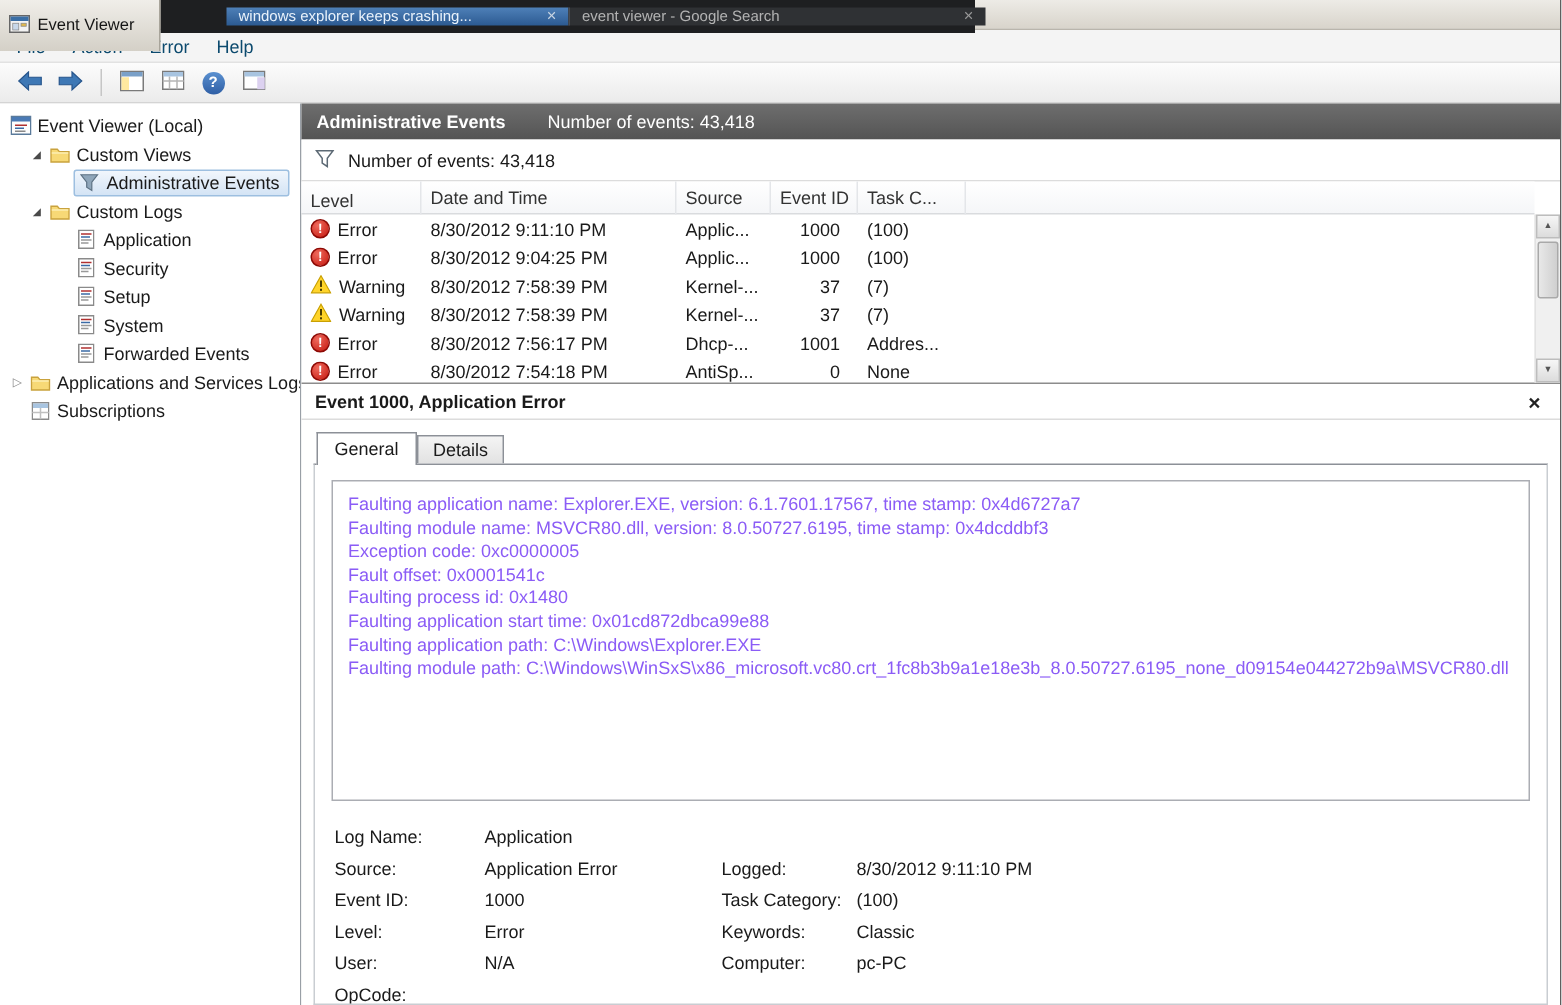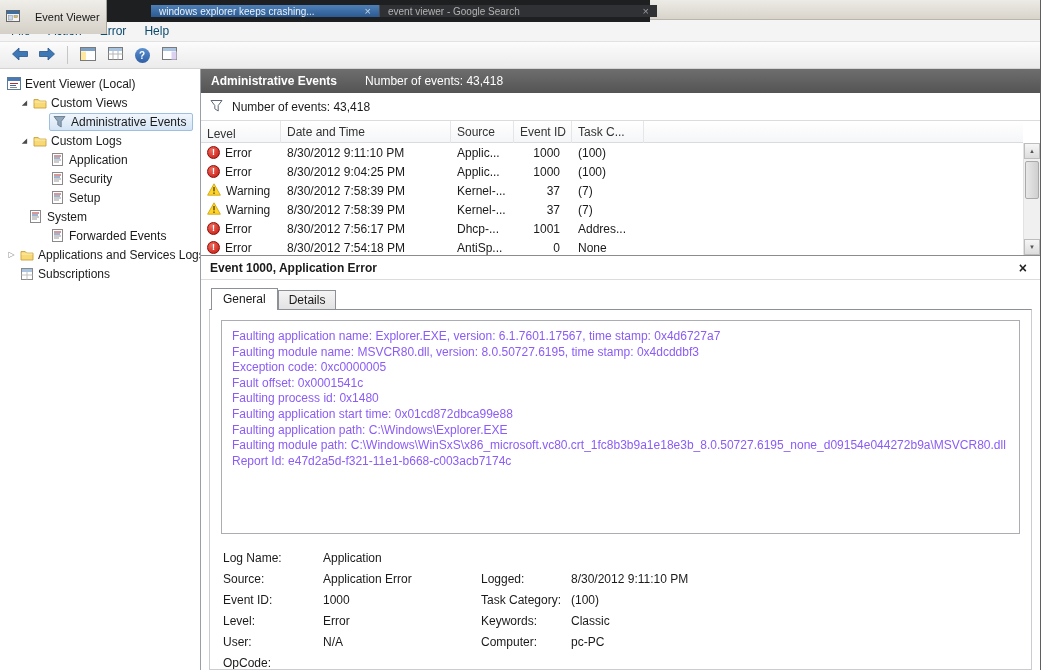--- a/index.html
+++ b/index.html
@@ -2,21 +2,21 @@
 <html><head>
 <meta charset="utf-8">
 <style>
   * { margin:0; padding:0; box-sizing:border-box; }
   html,body { width:1041px; height:670px; overflow:hidden; }
   body { font-family:"Liberation Sans", sans-serif; font-size:12px; color:#1a1a1a; background:#f0f0f0; }
   .window { width:1041px; height:670px; display:flex; flex-direction:column; background:#f0f0f0; border-right:1px solid #5f5f5f; }
 
   
   .topstrip { position:relative; height:20px; background:linear-gradient(#edebe6,#d8d4cb); border-bottom:1px solid #b9b5ac; flex:none; }
-  .title-frag { position:absolute; left:0; top:0; height:34px; width:107px; display:flex; align-items:center; gap:15px; padding:0 6px; background:linear-gradient(#f0eee9,#d4d0c7); border-right:1px solid #a8a49a; }
+  .title-frag { position:absolute; left:0; top:0; height:34px; width:107px; display:flex; align-items:center; gap:5px; padding:0 6px; background:linear-gradient(#f0eee9,#d4d0c7); border-right:1px solid #a8a49a; }
   .title-frag .tlabel { font-size:11px; color:#151515; white-space:nowrap; }
   .browser-tabs { position:absolute; left:107px; top:0; height:22px; width:543px; background:#1e1f21; display:flex; align-items:center;padding-left:44px; }
   .btab { display:flex; align-items:center; gap:8px; padding:0 8px; font-size:10px; white-space:nowrap; overflow:hidden; }
   .btab .lbl { overflow:hidden; text-overflow:ellipsis; flex:1; }
   .btab.active { flex:0 0 228px; background:linear-gradient(#4e80b8,#2c5a91); color:#e9f2fb; }
   .btab.rest  { flex:0 0 278px; background:#2f3134; color:#b3b3b3; border-left:1px solid #4b4d50; }
   .btab .x { font-size:11px; color:#c9d6e4; cursor:default; flex:none; }
   .btab.rest .x { color:#9a9a9a; }
 
   
@@ -233,21 +233,21 @@
             <svg width="11" height="13">
               <rect x="0.5" y="0.5" width="10" height="12" fill="#fff" stroke="#8a8a8a"></rect>
               <line x1="2" y1="3" x2="9" y2="3" stroke="#b03030"></line>
               <line x1="2" y1="5" x2="8" y2="5" stroke="#3a6aa5"></line>
               <line x1="2" y1="7" x2="9" y2="7" stroke="#999"></line>
               <line x1="2" y1="9" x2="7" y2="9" stroke="#999"></line>
             </svg>
           </span>
         <span class="tl">Setup</span>
       </div>
-      <div class="tree-row" style="padding-left:27px">
+      <div class="tree-row" style="padding-left:49px">
         <span class="ticon">
             <svg width="11" height="13">
               <rect x="0.5" y="0.5" width="10" height="12" fill="#fff" stroke="#8a8a8a"></rect>
               <line x1="2" y1="3" x2="9" y2="3" stroke="#b03030"></line>
               <line x1="2" y1="5" x2="8" y2="5" stroke="#3a6aa5"></line>
               <line x1="2" y1="7" x2="9" y2="7" stroke="#999"></line>
               <line x1="2" y1="9" x2="7" y2="9" stroke="#999"></line>
             </svg>
           </span>
         <span class="tl">System</span>
@@ -402,21 +402,20 @@
           <div class="tabpage">
             <div class="genbox">
               <div>Faulting application name: Explorer.EXE, version: 6.1.7601.17567, time stamp: 0x4d6727a7</div>
               <div>Faulting module name: MSVCR80.dll, version: 8.0.50727.6195, time stamp: 0x4dcddbf3</div>
               <div>Exception code: 0xc0000005</div>
               <div>Fault offset: 0x0001541c</div>
               <div>Faulting process id: 0x1480</div>
               <div>Faulting application start time: 0x01cd872dbca99e88</div>
               <div>Faulting application path: C:\Windows\Explorer.EXE</div>
               <div>Faulting module path: C:\Windows\WinSxS\x86_microsoft.vc80.crt_1fc8b3b9a1e18e3b_8.0.50727.6195_none_d09154e044272b9a\MSVCR80.dll</div>
-              <div>Report Id: e47d2a5d-f321-11e1-b668-c003acb7174c</div>
             </div>
             <div class="fields">
               <div class="frow">
                 <span class="fl1">Log Name:</span>
                 <span class="fv1">Application</span>
                 <span class="fl2"></span>
                 <span class="fv2"></span>
               </div>
               <div class="frow">
                 <span class="fl1">Source:</span>

